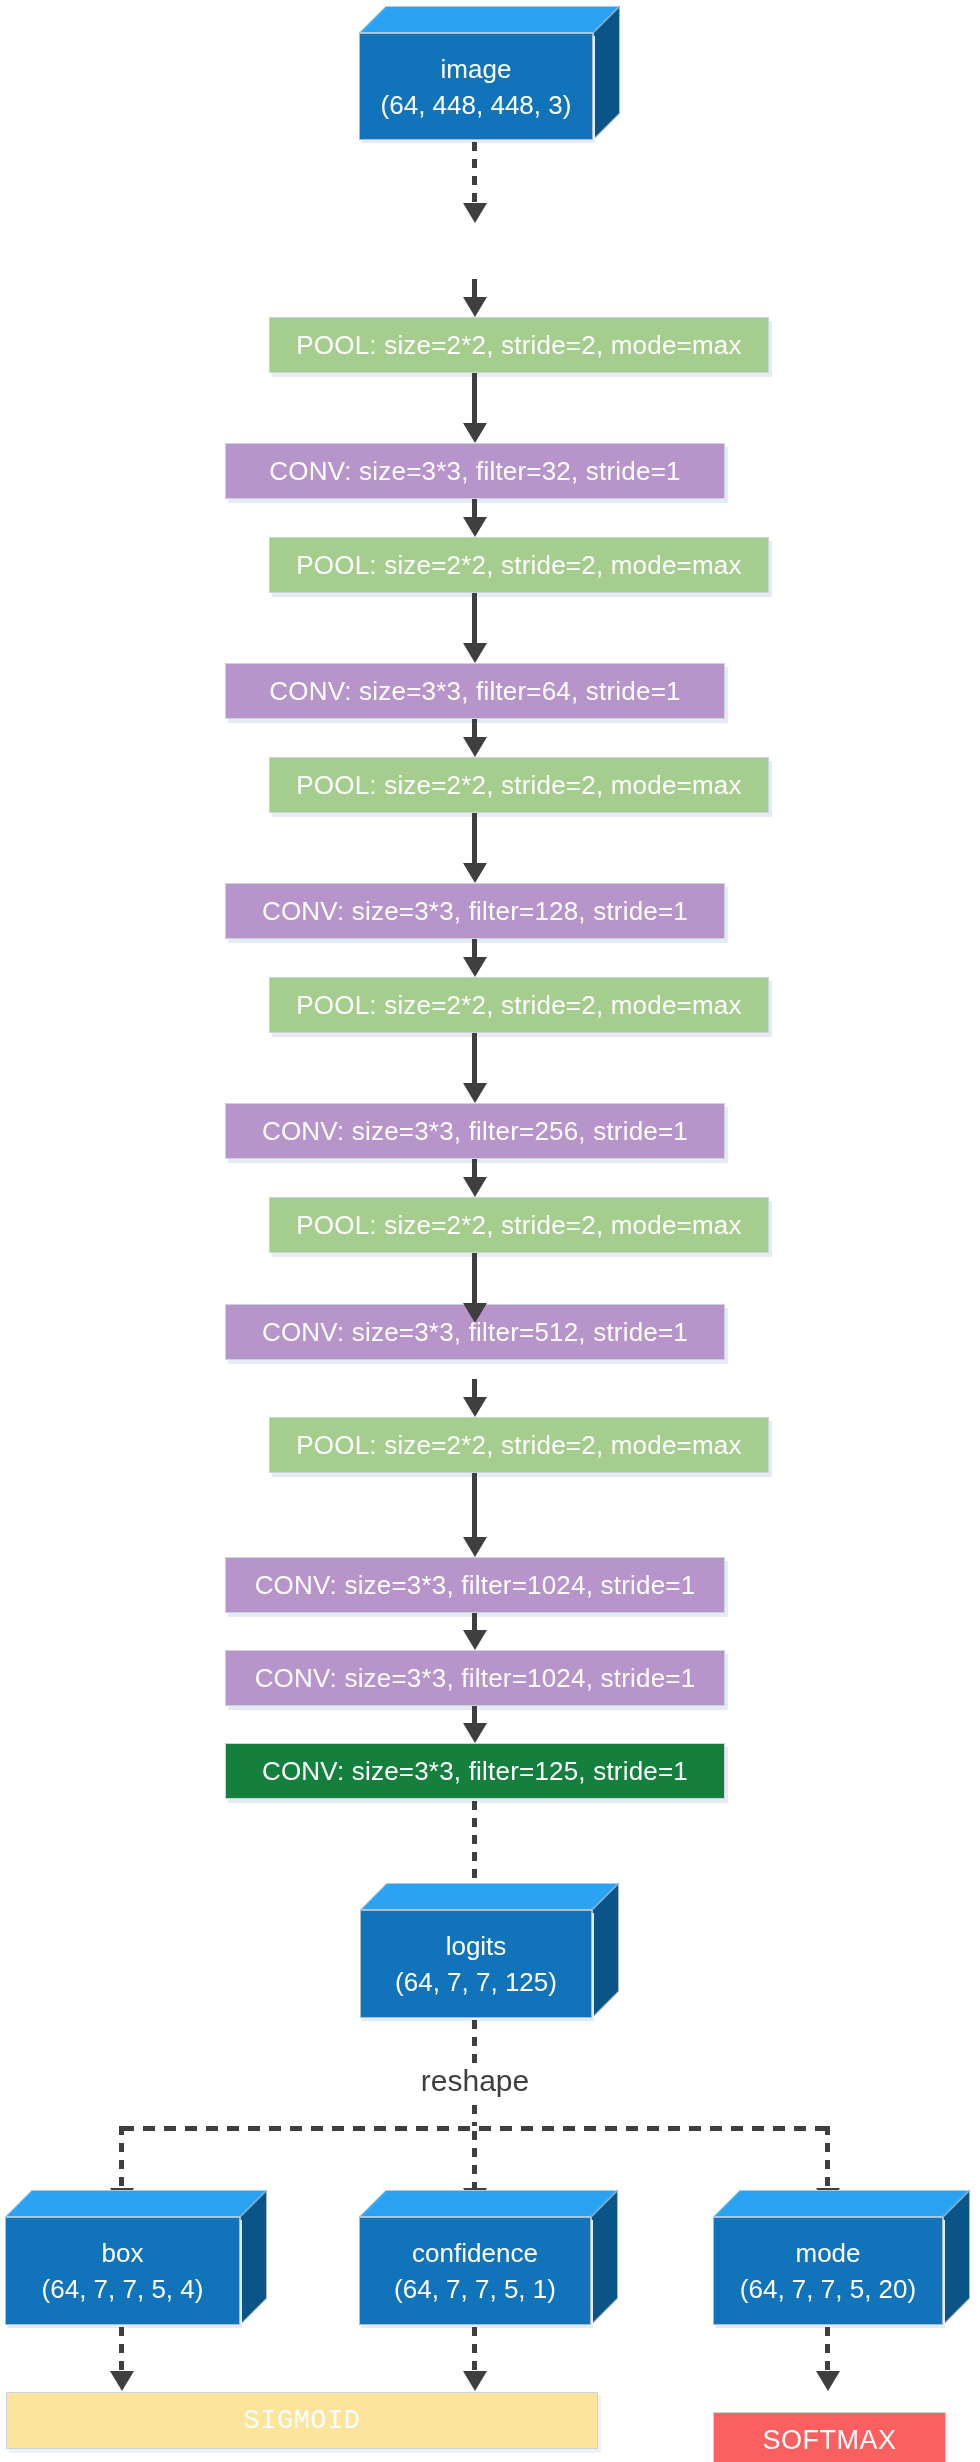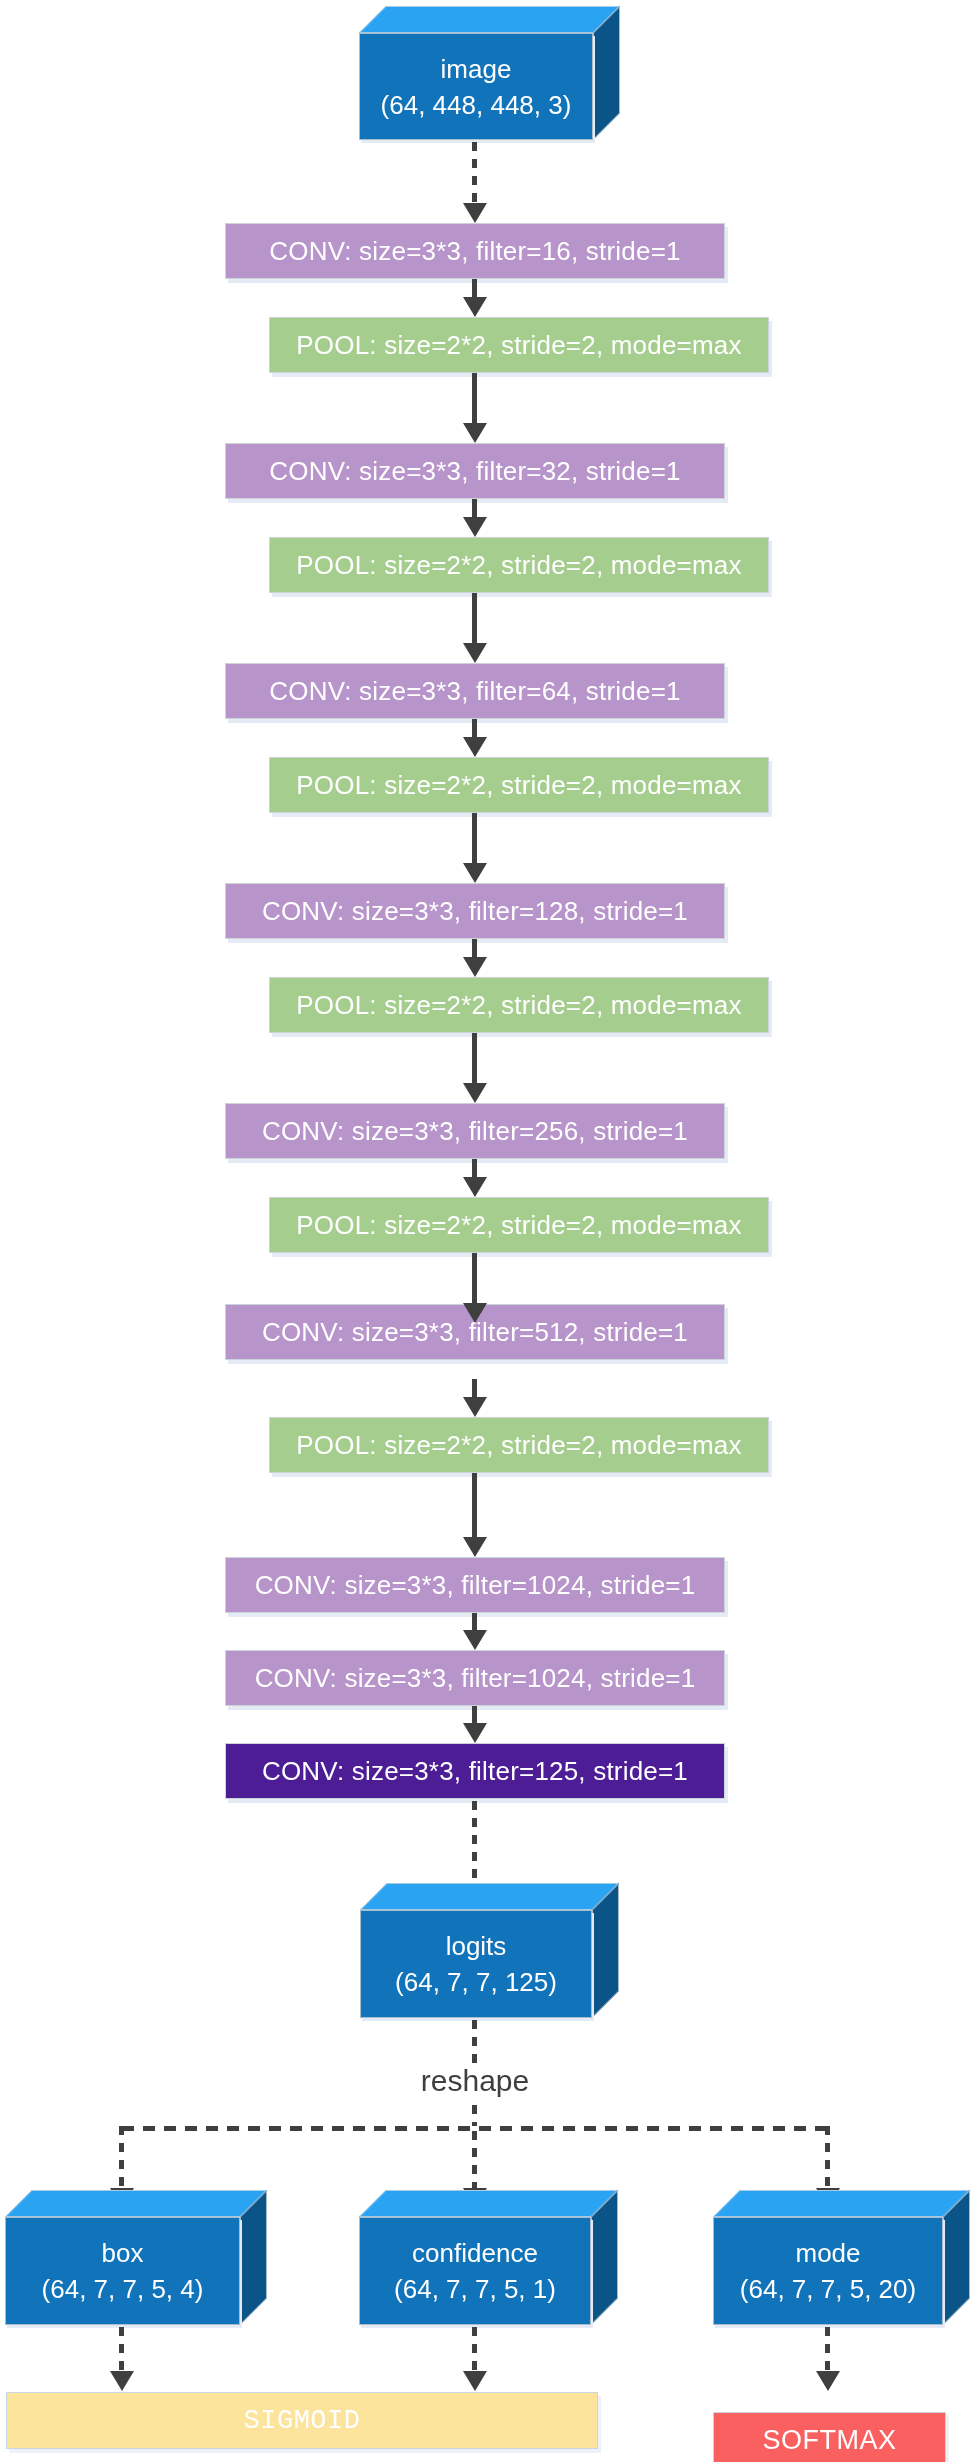--- a/index.html
+++ b/index.html
@@ -11,21 +11,21 @@
   
   .bar{
     position:absolute;left:225px;width:500px;height:56px;
     display:flex;align-items:center;justify-content:center;
     color:#ffffff;font-size:26px;letter-spacing:0.2px;
     border:1px solid #cdd3da;box-sizing:border-box;
     box-shadow:3px 4px 0 #e4ebf5;
   }
   .bar.conv{background:#b794c9;}
   .bar.pool{background:#a5cd8d;margin-left:44px;}
-  .bar.convout{background:#4c1d95;}
+  .bar.convout{background:#15803d;}
 
   
   .box3d{position:absolute;}
   .box3d .front{
     position:absolute;left:0;top:0;right:0;bottom:0;background:#1173ba;
     border:1px solid #a8bccb;box-sizing:border-box;
     display:flex;flex-direction:column;align-items:center;justify-content:center;
     color:#fff;text-align:center;font-size:26px;line-height:36px;
     box-shadow:2px 3px 0 #e4ebf5;
   }
@@ -83,21 +83,20 @@
       <div>image</div>
       <div>(64, 448, 448, 3)</div>
     </div>
   </div>
 
   <div class="varrow dashed" style="left:463px;top:142px;height:81px">
       <div class="shaft"></div>
       <div class="head"></div>
     </div>
 
-  <div class="bar conv" style="top:223px">CONV: size=3*3, filter=16, stride=1</div>
   <div class="bar pool" style="top:317px">POOL: size=2*2, stride=2, mode=max</div>
   <div class="bar conv" style="top:443px">CONV: size=3*3, filter=32, stride=1</div>
   <div class="bar pool" style="top:537px">POOL: size=2*2, stride=2, mode=max</div>
   <div class="bar conv" style="top:663px">CONV: size=3*3, filter=64, stride=1</div>
   <div class="bar pool" style="top:757px">POOL: size=2*2, stride=2, mode=max</div>
   <div class="bar conv" style="top:883px">CONV: size=3*3, filter=128, stride=1</div>
   <div class="bar pool" style="top:977px">POOL: size=2*2, stride=2, mode=max</div>
   <div class="bar conv" style="top:1103px">CONV: size=3*3, filter=256, stride=1</div>
   <div class="bar pool" style="top:1197px">POOL: size=2*2, stride=2, mode=max</div>
   <div class="bar conv" style="top:1304px">CONV: size=3*3, filter=512, stride=1</div>

